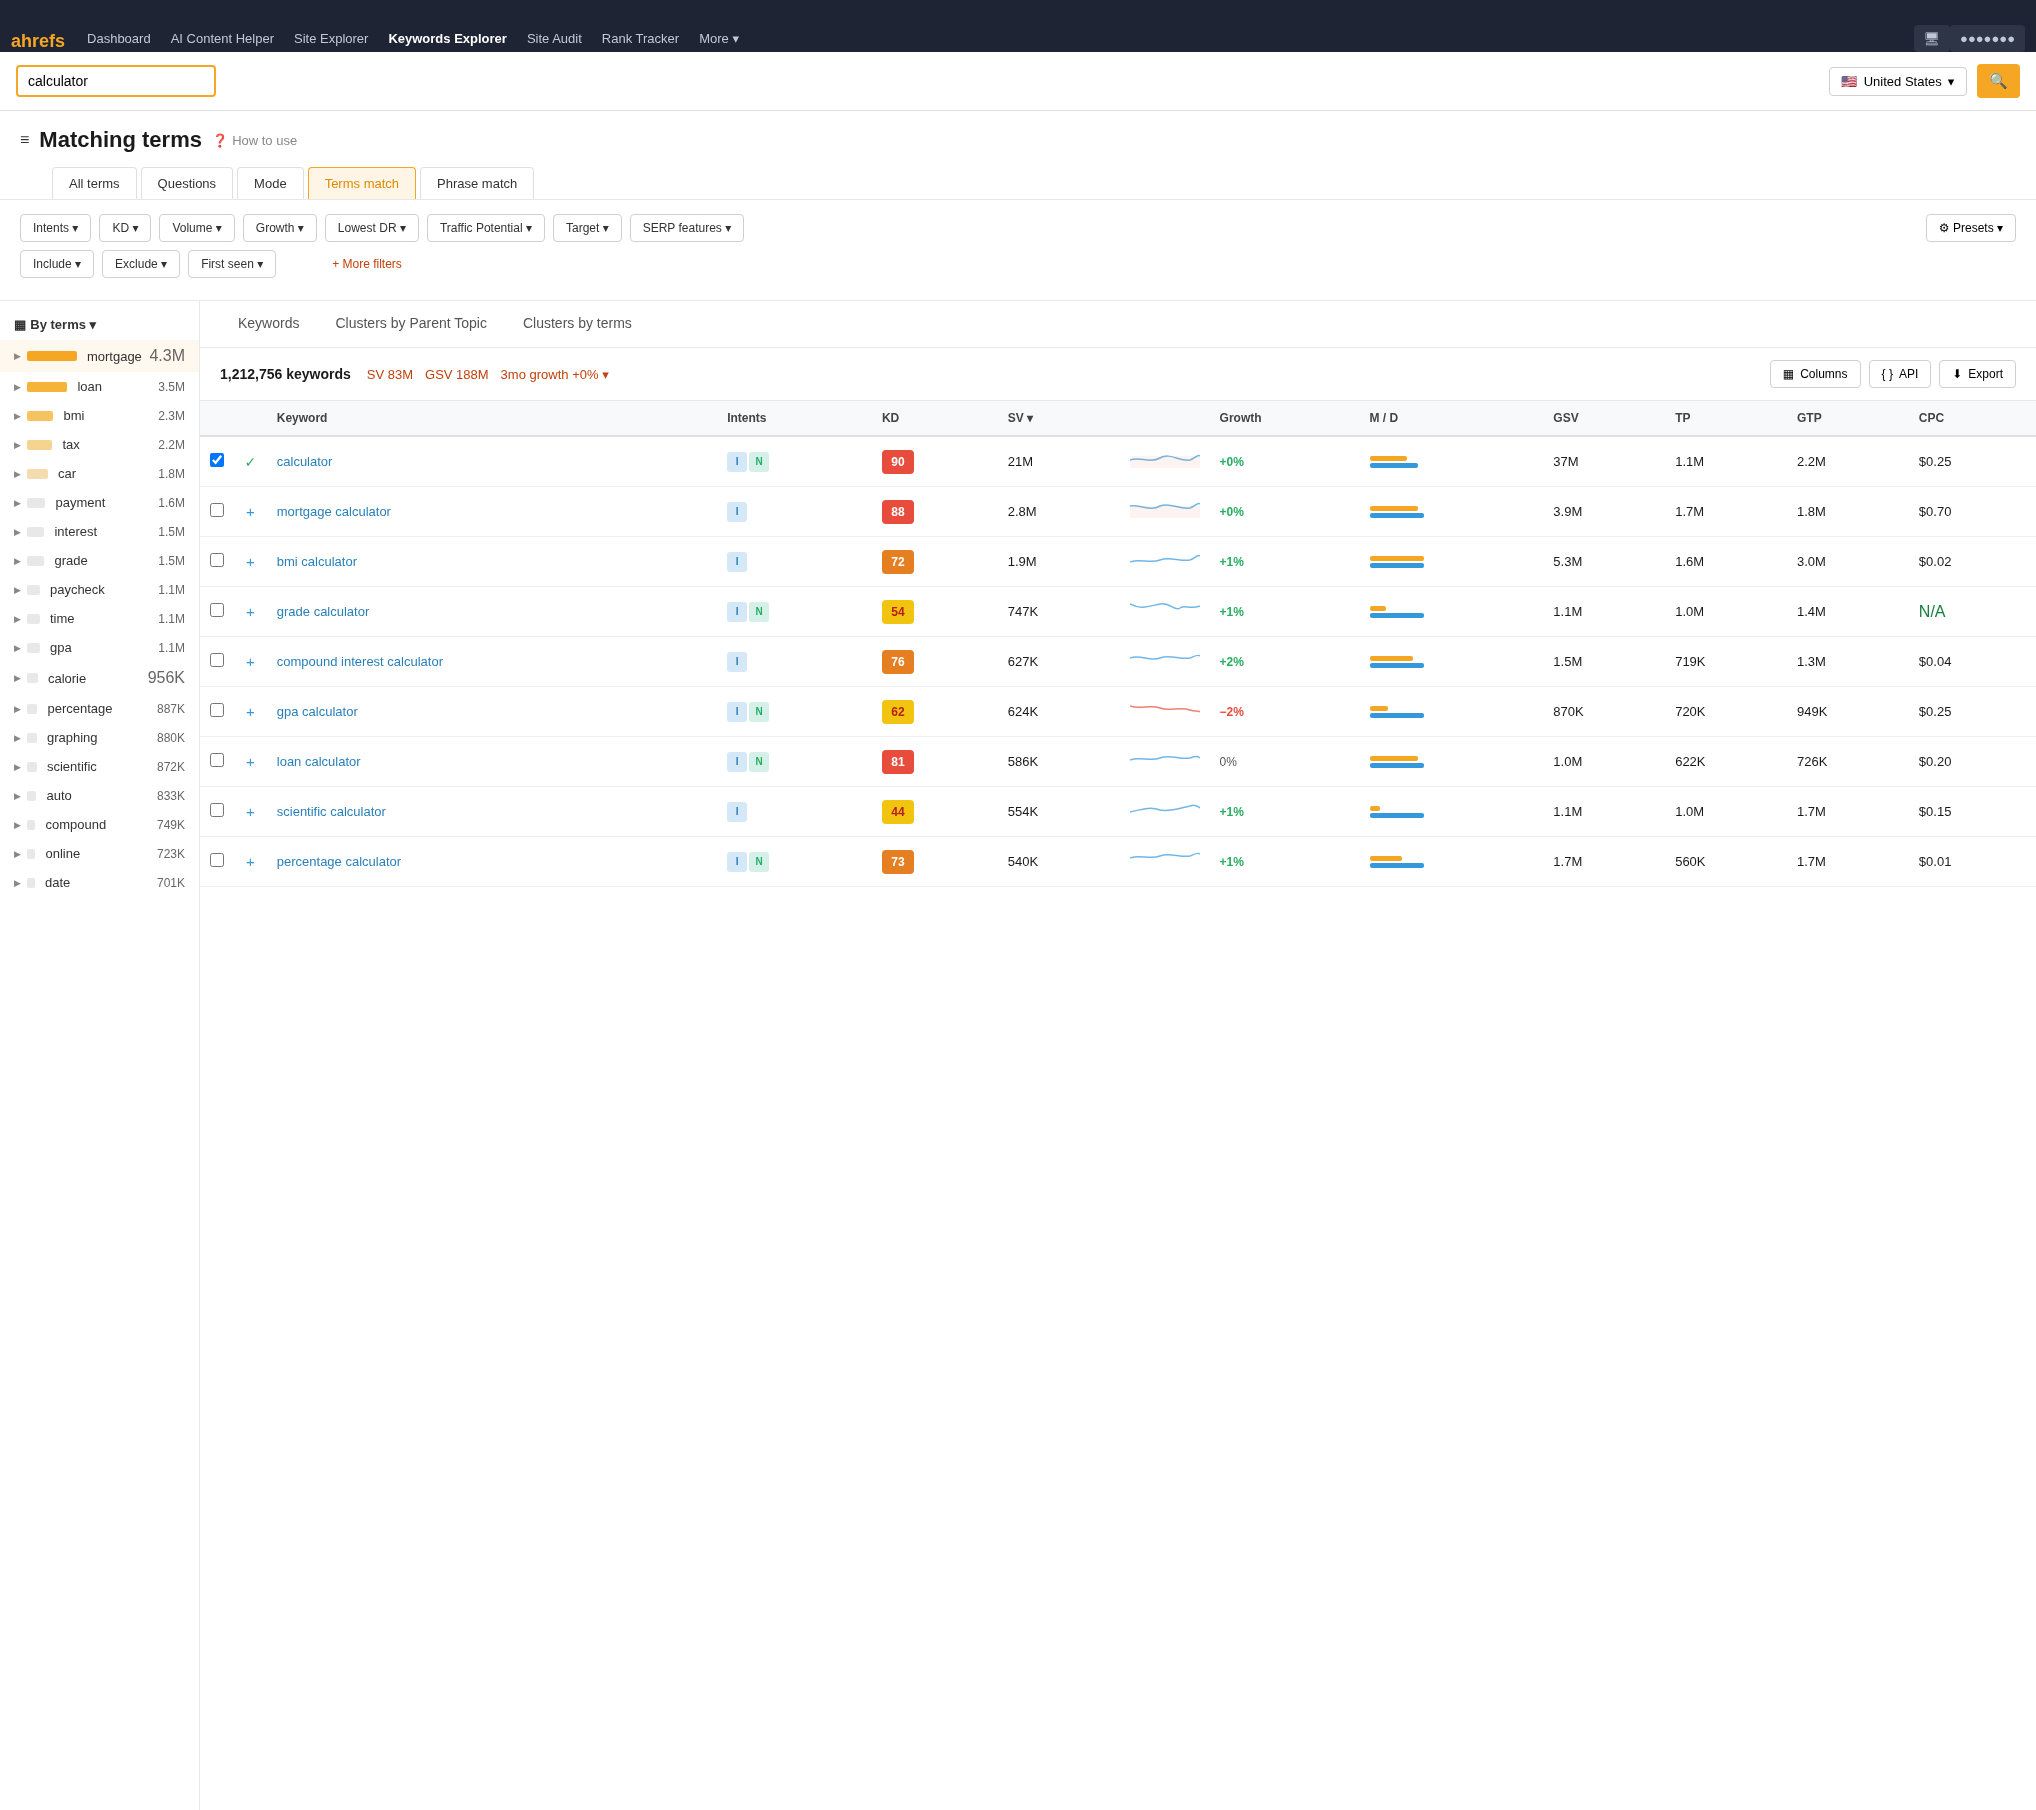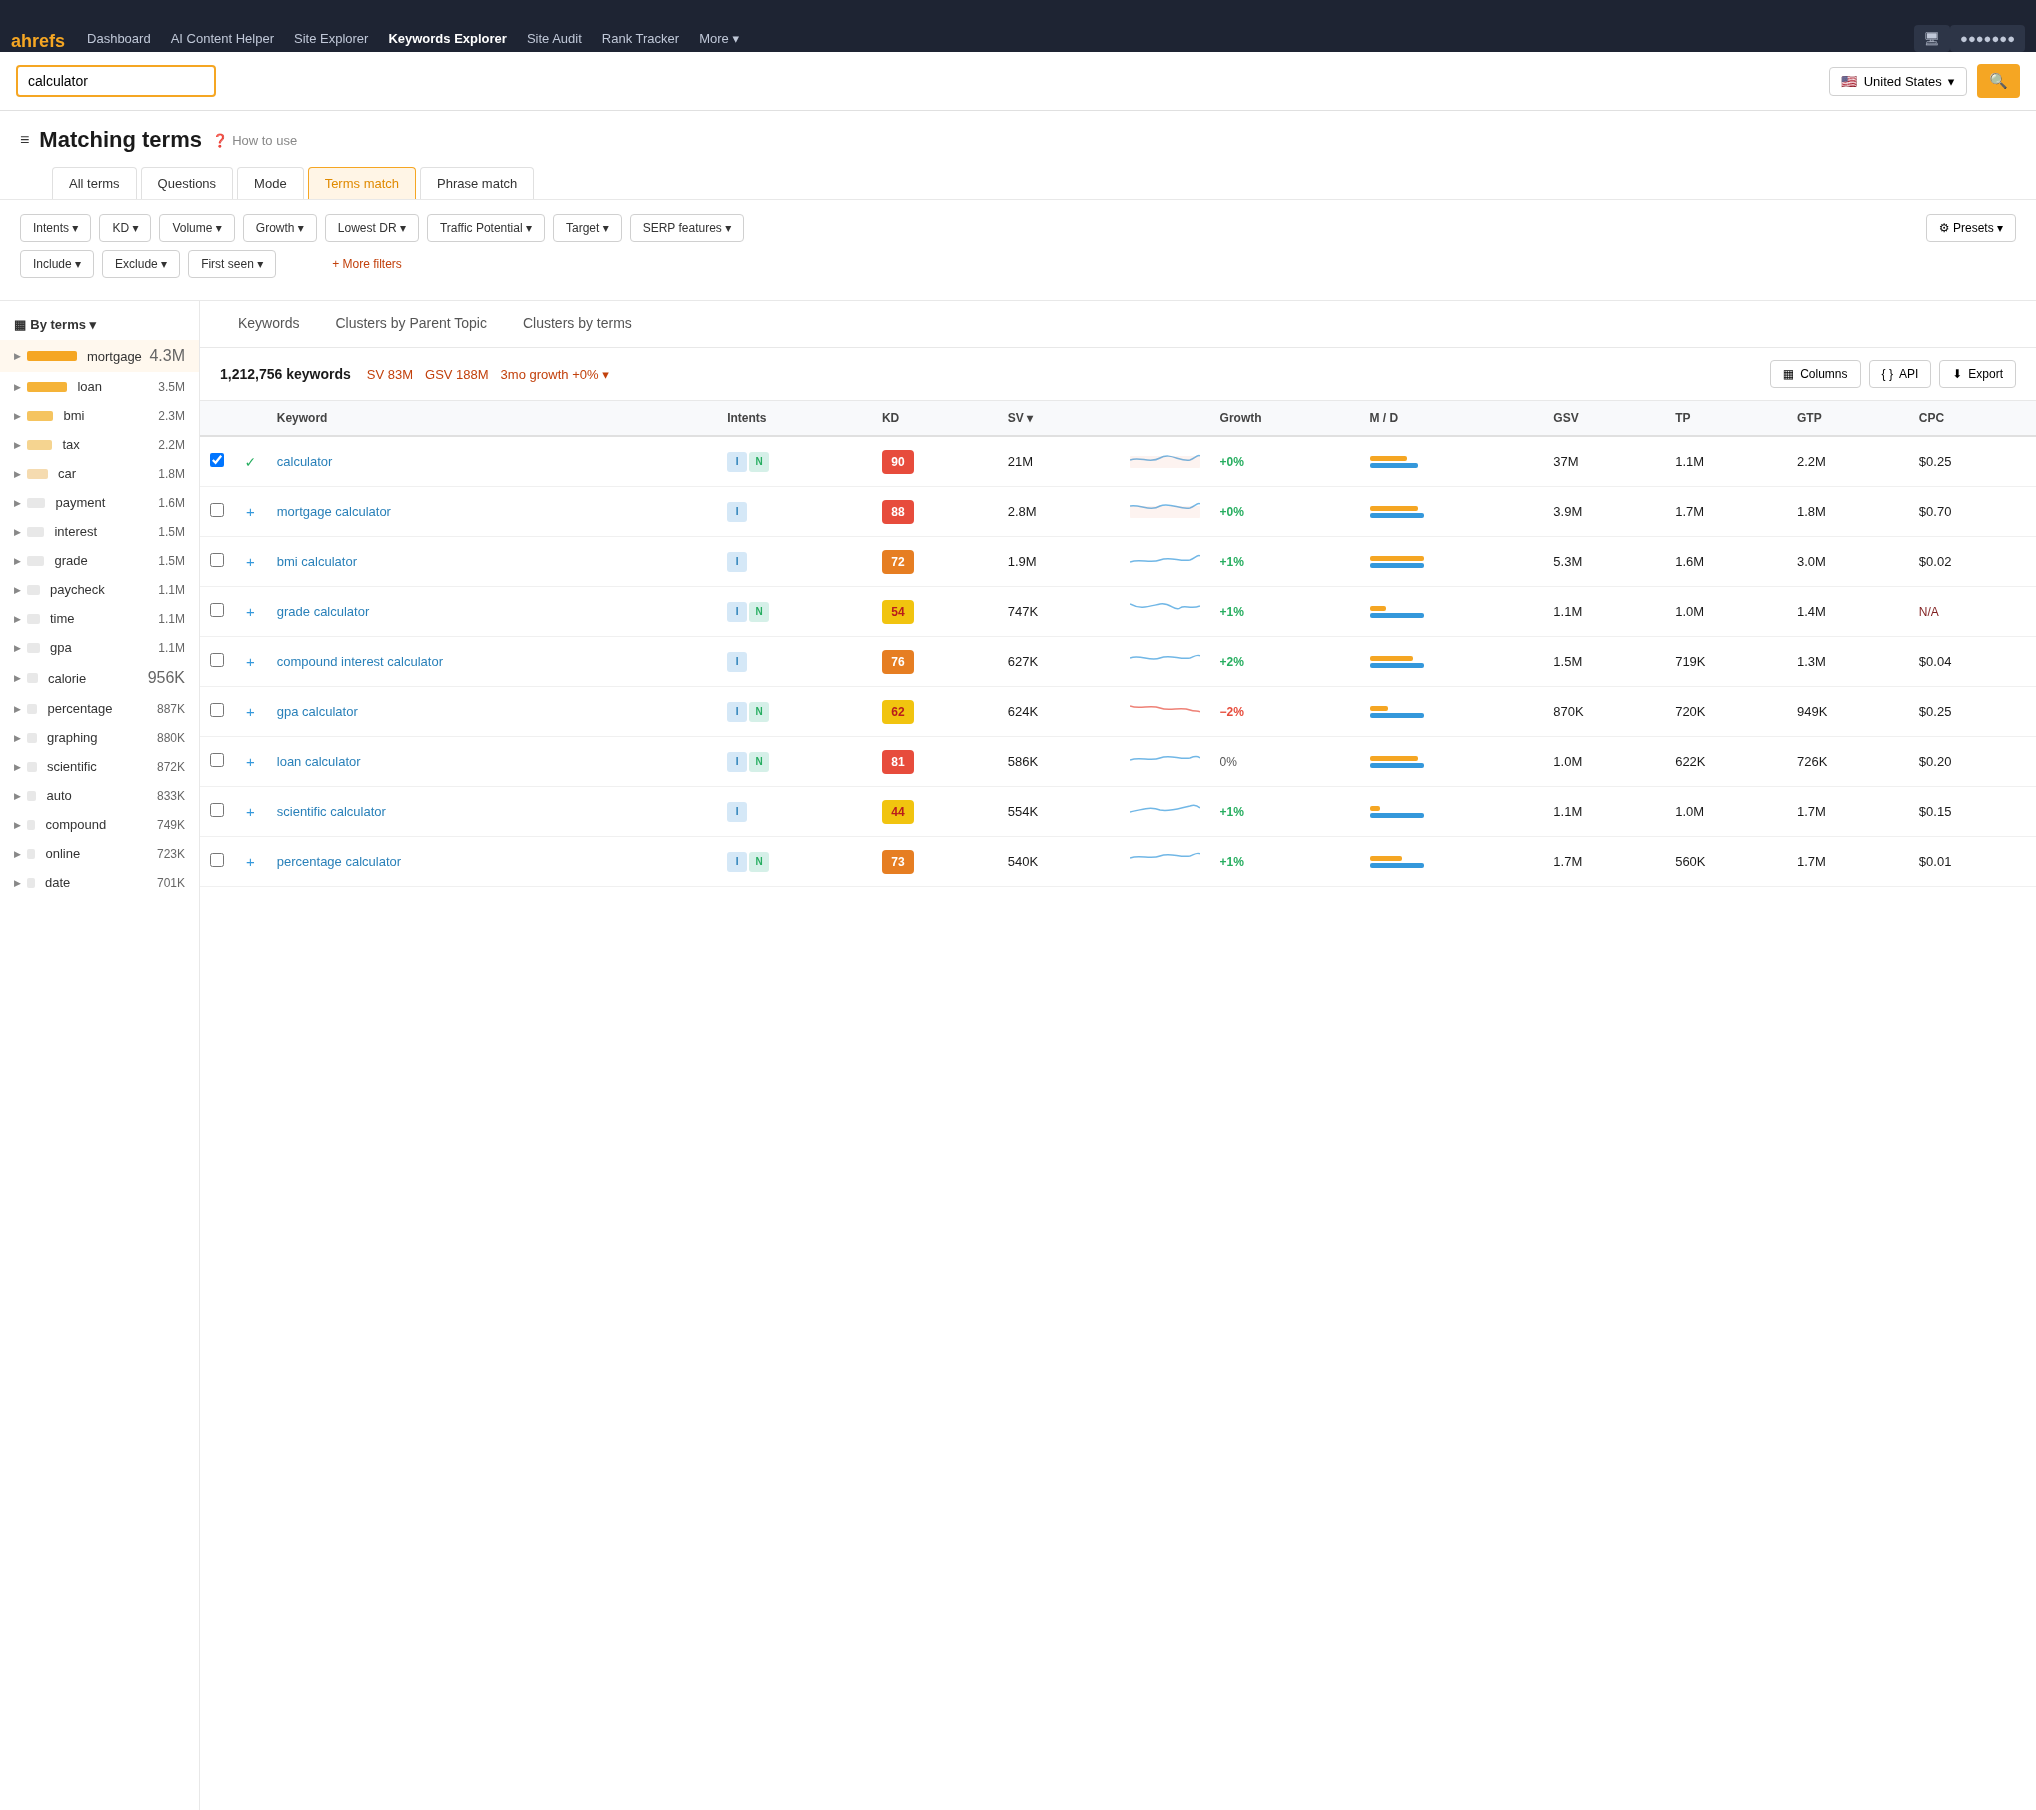--- a/index.html
+++ b/index.html
@@ -89,21 +89,21 @@
     .md-bar { height: 5px; border-radius: 2px; }
     .md-yellow { background: #f5a623; }
     .md-blue { background: #3498db; }
 
     .sparkline { width: 70px; height: 28px; }
 
     .checkbox { width: 14px; height: 14px; cursor: pointer; }
     .add-btn { background: none; border: none; color: #3498db; cursor: pointer; font-size: 15px; padding: 0 2px; }
     .check-icon { color: #27ae60; font-size: 14px; }
 
-    .na-text { color: #7f1d1d; font-size: 12px; }
+    .na-text { color: #15803d; font-size: 16px; }
 
     .by-terms-btn { background: none; border: none; font-size: 13px; cursor: pointer; display: flex; align-items: center; gap: 4px; color: #333; font-weight: 600; padding: 8px 14px; }
   </style>
 </head>
 <body>
 
 <nav class="top-nav">
   <span class="logo">ahrefs</span>
   <span class="nav-item">Dashboard</span>
   <span class="nav-item">AI Content Helper</span>

